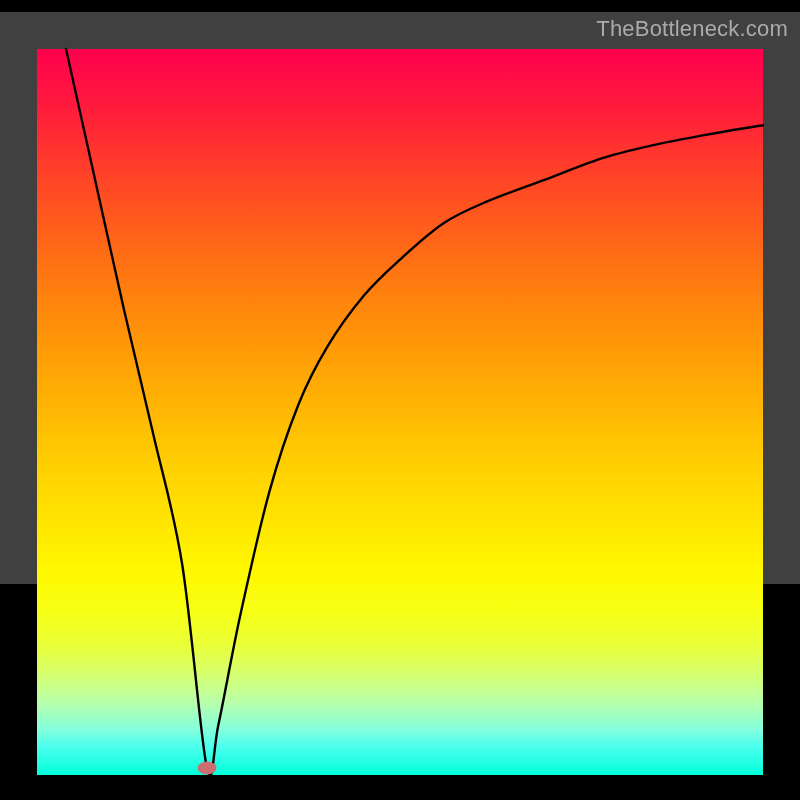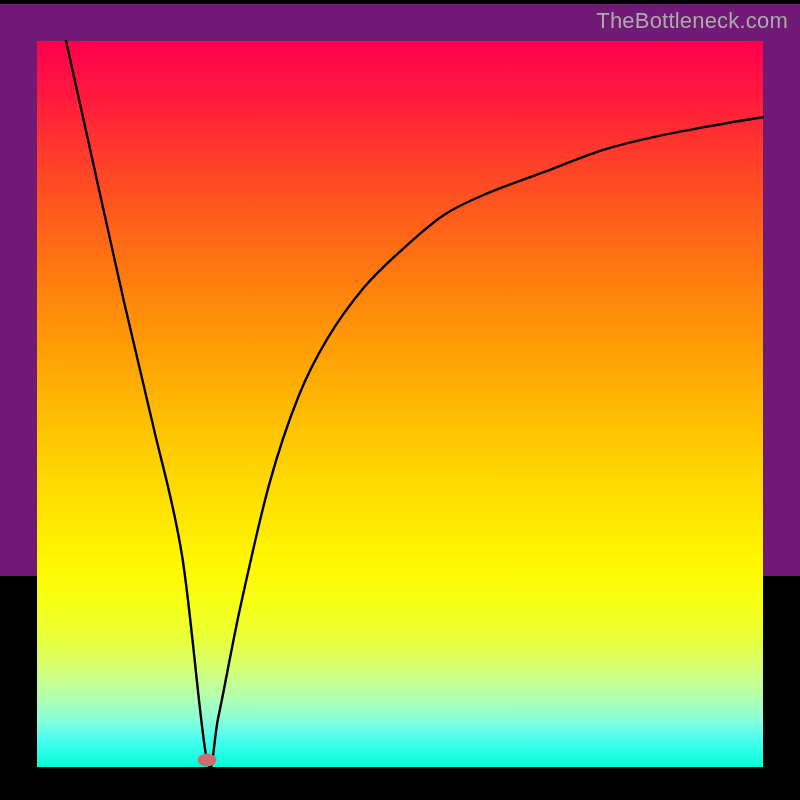--- a/index.html
+++ b/index.html
@@ -6,24 +6,24 @@
     margin: 0;
     padding: 0;
     width: 800px;
     height: 800px;
     background: #000;
     overflow: hidden;
   }
   .frame {
     position: absolute;
     left: 0;
-    top: 4px;
+    top: 12px;
     width: 800px;
     height: 572px;
-    background: #701a75;
+    background: #404040;
   }
   .plot-area {
     position: absolute;
     left: 37px;
     top: 37px;
     width: 726px;
     height: 726px;
     background: linear-gradient(to bottom,
       #ff004e 0%,
       #ff1b3c 8%,

